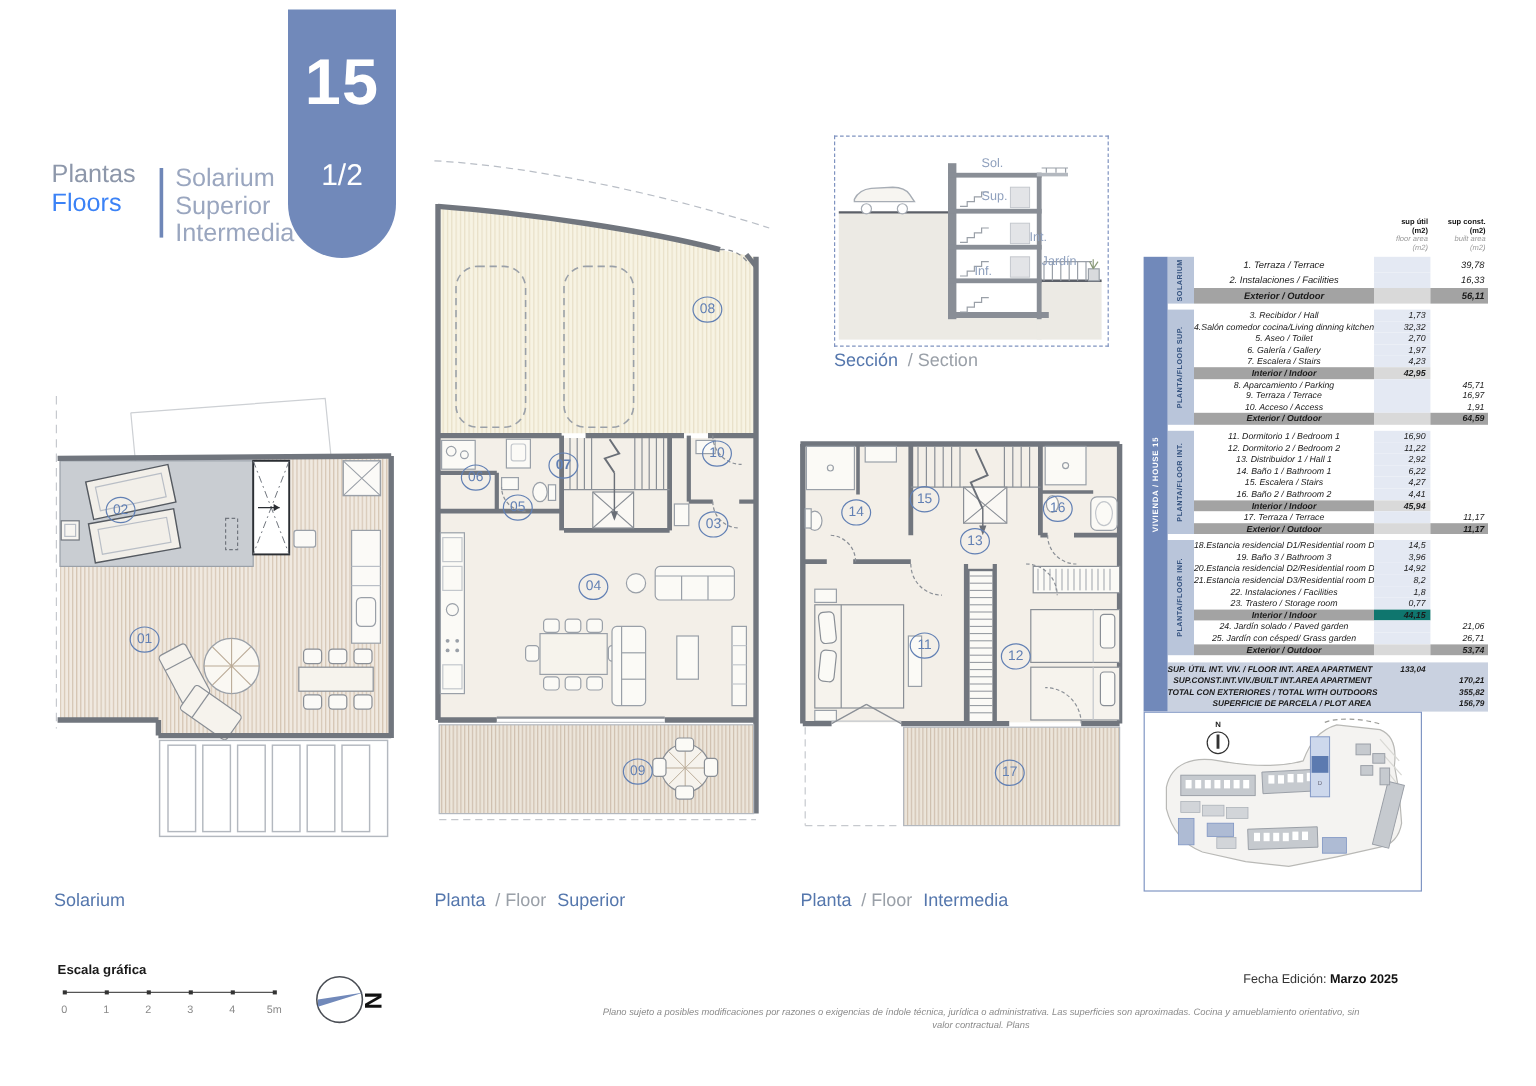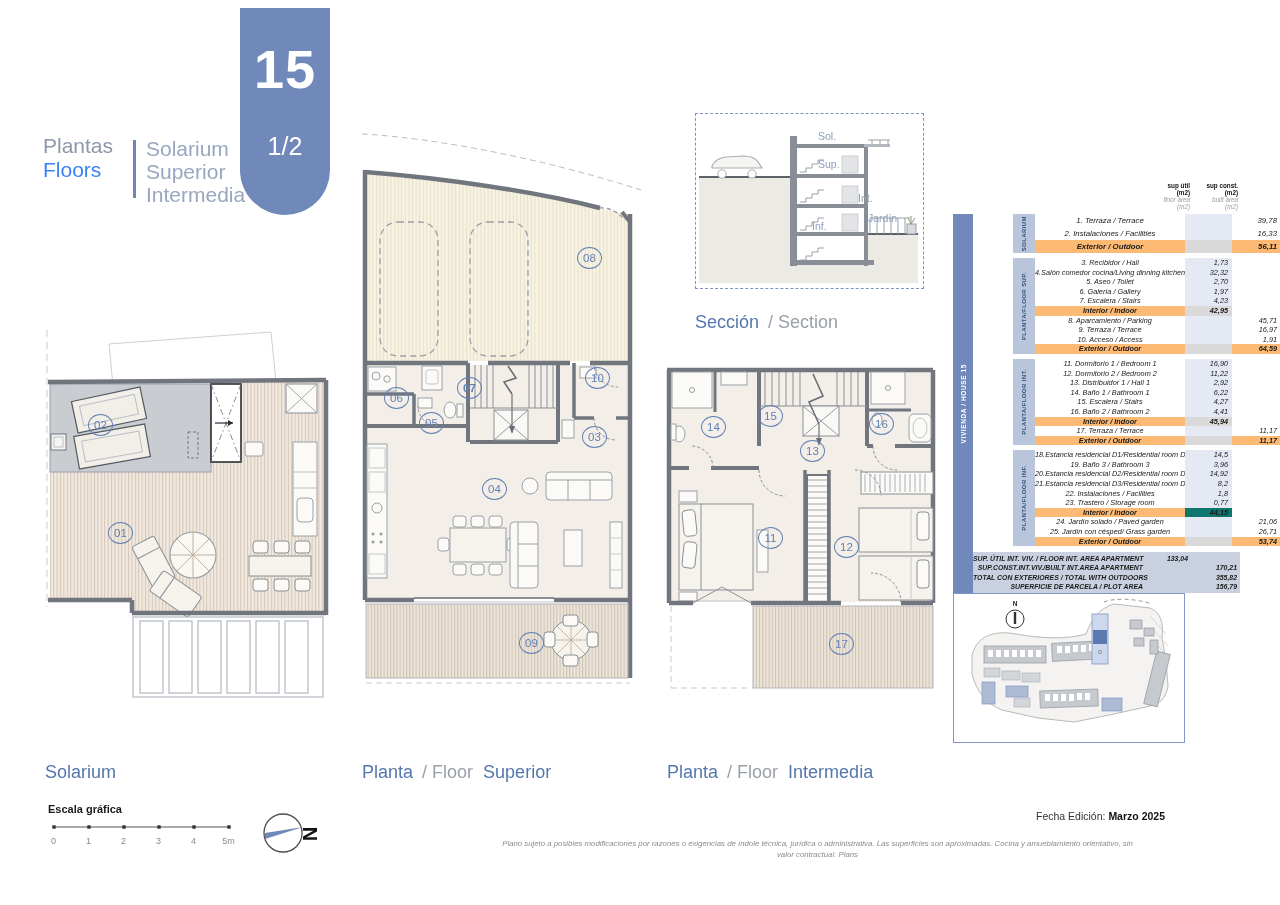--- a/index.html
+++ b/index.html
@@ -19,21 +19,21 @@
   .floors-list{left:146px;top:137px;font-size:21px;line-height:23px;color:#9aa6bf;z-index:4;}
   .floor-line{display:block;}
   .unit-tab{left:240px;top:8px;width:90px;height:207px;background:#7189ba;
             border-radius:0 0 45px 45px;text-align:center;color:#fff;z-index:5;}
   .unit-tab .num{display:block;margin-top:30px;font-size:54px;font-weight:bold;letter-spacing:1px;}
   .unit-tab .page{display:block;margin-top:32px;font-size:25px;}
 
   
   .section-box{left:695px;top:113px;width:227px;height:174px;border:1px dashed #7f93c0;}
   .sec-label{position:absolute;font-size:10.5px;color:#8fa0bd;}
-  .caption{font-size:18px;margin-top:20px;}
+  .caption{font-size:15px;}
   .caption .es{color:#5577ad;}
   .caption .mid{color:#9aa0a8;margin-left:4px;}
   .caption .name{color:#5577ad;margin-left:5px;}
   .section-caption{left:695px;top:292px;}
 
   
   .plan{position:absolute;}
   .plan-svg{position:absolute;left:0;top:0;}
   #plan-solarium{left:43px;top:322px;width:287px;height:413px;}
   #plan-superior{left:358px;top:126px;width:287px;height:592px;}
@@ -51,30 +51,30 @@
   .col-head{position:absolute;width:45px;text-align:right;font-size:6.3px;line-height:7px;}
   .col-head .hb{font-weight:bold;font-style:normal;color:#111;}
   .col-head .hi{font-style:italic;color:#9a9a9a;}
   .col-head.h-util{left:192px;}
   .col-head.h-const{left:240px;}
   .t-body{position:relative;margin-top:2px;}
   .viv-bar{position:absolute;left:0;top:0;bottom:0;width:20px;background:#7189ba;
            display:flex;align-items:center;justify-content:center;}
   .viv-bar span{writing-mode:vertical-rl;transform:rotate(180deg);color:#fff;font-size:6.5px;
                 font-weight:bold;font-style:normal;letter-spacing:.6px;white-space:nowrap;}
-  .t-sec{display:grid;grid-template-columns:22px 150px 47px 48px;margin-left:20px;margin-bottom:5px;padding-left:40px;}
+  .t-sec{display:grid;grid-template-columns:22px 150px 47px 48px;margin-left:20px;margin-bottom:5px;}
   .sec-bar{background:#b9c5da;display:flex;align-items:center;justify-content:center;}
   .sec-bar span{writing-mode:vertical-rl;transform:rotate(180deg);font-size:6px;font-weight:bold;
                 font-style:normal;color:#33517e;letter-spacing:.4px;white-space:nowrap;}
   .t-cell{height:9.6px;line-height:9.6px;font-size:7.3px;white-space:nowrap;overflow:visible;}
   .t-sec.first .t-cell{height:13px;line-height:13px;font-size:7.8px;}
   .t-label{text-align:center;}
   .t-util{background:#e4e9f3;text-align:right;padding-right:4px;}
   .t-const{text-align:right;padding-right:3px;}
-  .t-cell.sub{background:#fdba74;}
+  .t-cell.sub{background:#a3a3a3;}
   .t-cell.bold{font-weight:bold;}
   .t-summary{margin-left:20px;margin-top:6px;background:#c9d1e0;display:grid;
              grid-template-columns:172px 47px 48px;padding:2px 0;}
   .t-summary .t-cell{height:9.2px;line-height:9.2px;font-size:6.9px;font-weight:bold;}
   .t-summary .t-label{text-align:right;padding-right:2px;}
   .t-summary .t-util{background:transparent;}
 
   
   .siteplan{left:953px;top:593px;width:230px;height:148px;border:1px solid #8096c4;background:#fff;}
 

